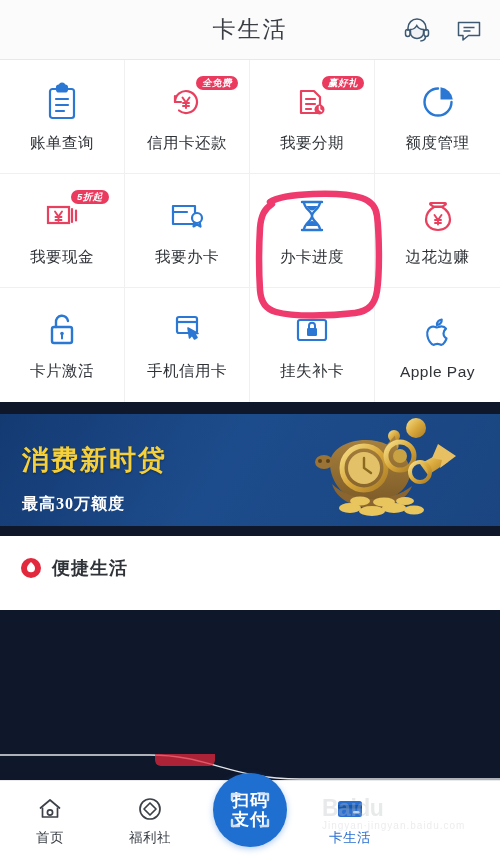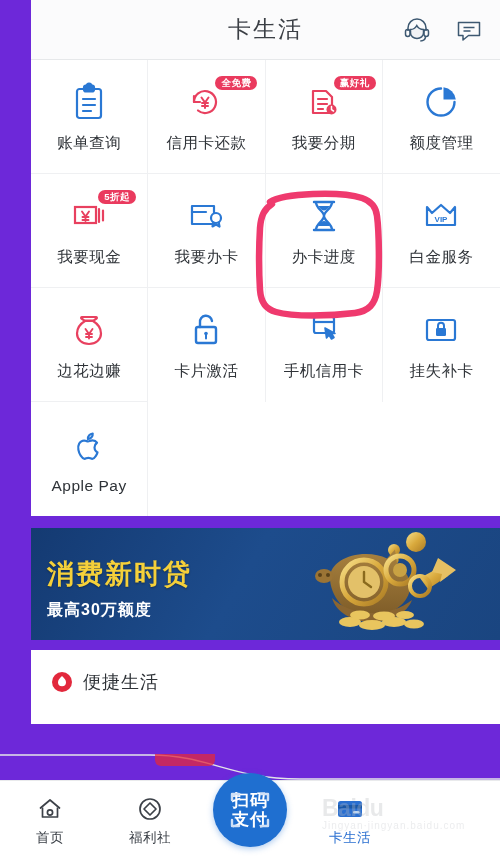--- a/index.html
+++ b/index.html
@@ -2,21 +2,21 @@
 <html><head>
 <meta charset="utf-8">
 <style>
   * { box-sizing: border-box; margin: 0; padding: 0; }
   html, body {
     width: 500px; height: 861px;
     font-family: "Liberation Sans", "DejaVu Sans", sans-serif;
     background: #eef0f2;
     overflow: hidden;
   }
-  #app { position: relative; width: 500px; height: 861px; background: #6d28d9; padding-left: 31px; }
+  #app { position: relative; width: 500px; height: 861px; background: #0f172a; }
 
   
   .header {
     height: 60px; background: #fbfbfc;
     display: flex; align-items: center; justify-content: center;
     position: relative; border-bottom: 1px solid #e6e8ea;
   }
   .header-title { font-size: 23px; color: #3b3f45; letter-spacing: 2px; }
   .header-actions { position: absolute; right: 16px; top: 0; height: 60px; display: flex; align-items: center; gap: 22px; }
   .hicon { width: 30px; height: 30px; display: block; }
@@ -24,44 +24,44 @@
   
   .grid-card { background: #ffffff; margin: 0; padding: 0; }
   .grid { display: grid; grid-template-columns: repeat(4, 1fr); }
   .cell {
     position: relative; height: 114px;
     display: flex; flex-direction: column; align-items: center; justify-content: center;
     border-right: 1px solid #eff0f2; border-bottom: 1px solid #eff0f2;
   }
   .cell:nth-child(4n) { border-right: none; }
   .cell.lastrow { border-bottom: none; }
-  .cell-icon { height: 44px; display: flex; align-items: center; justify-content: center; position: relative; }
+  .cell-icon { height: 44px; display: flex; align-items: center; justify-content: center; position: relative; font-style: italic; }
   .cell-label { margin-top: 9px; font-size: 15.5px; color: #2f3338; letter-spacing: .5px; }
   .badge {
     position: absolute; top: -4px; left: 30px;
     background: #ea3a5e; color: #fff; font-size: 9.5px;
     padding: 2px 6px 3px; border-radius: 9px; white-space: nowrap;
     line-height: 1; letter-spacing: .5px; font-weight: bold;
     box-shadow: 0 0 0 1.5px #fff;
   }
 
   
   .banner {
     position: relative; height: 112px; margin-top: 12px;
     background: linear-gradient(120deg, #143a72 0%, #1d4c8c 45%, #1a4580 100%);
     overflow: hidden;
   }
-  .banner-text { position: absolute; left: 16px; top: 28px; }
+  .banner-text { position: absolute; left: 22px; top: 28px; }
   .banner-title { font-size: 27px; font-weight: bold; color: #f5d03a; letter-spacing: 2px;
                   text-shadow: 0 1px 2px rgba(0,0,0,.35); }
-  .banner-sub { margin-top: 8px; font-size: 16px; font-weight: bold; color: #ffffff; letter-spacing: 1px; }
+  .banner-sub { margin-top: 16px; font-size: 16px; font-weight: bold; color: #ffffff; letter-spacing: 1px; font-family: Liberation Serif, serif; }
   .banner-art { position: absolute; right: 28px; top: 2px; width: 170px; height: 110px; }
 
   
-  .section { background: #fff; margin-top: 10px; height: 74px; }
+  .section { background: #fff; margin-top: 10px; height: 74px; font-weight: bold; }
   .section-head { display: flex; align-items: center; gap: 10px; padding: 20px 0 0 20px; }
   .section-dot { width: 22px; height: 22px; }
   .section-title { font-size: 18px; color: #2f3338; letter-spacing: 1px; }
 
   
   .annotation { position: absolute; left: 252px; top: 186px; width: 134px; height: 142px; pointer-events: none; }
 
   
   .tabbar {
     position: absolute; left: 0; bottom: 0; width: 500px; height: 81px;
@@ -195,29 +195,20 @@
           <svg width="34" height="38" viewBox="0 0 34 38" fill="none" stroke="#2a78d4" stroke-width="2.4">
             <path d="M7 5h20M7 33h20" stroke-linecap="round"></path>
             <path d="M9 5c0 7 8 9 8 14s-8 7-8 14M25 5c0 7-8 9-8 14s8 7 8 14" stroke-linejoin="round"></path>
             <path d="M11 29c1.5-3.5 4-5 6-5s4.5 1.5 6 5z" fill="#2a78d4" stroke="none"></path>
             <path d="M11.5 9c1.5 3 4 4.5 5.5 4.5S21 12 22.5 9z" fill="#2a78d4" stroke="none"></path>
           </svg>
         </div>
         <div class="cell-label">办卡进度</div>
       </div>
 
-      <div class="cell">
-        <div class="cell-icon">
-          <svg width="40" height="34" viewBox="0 0 40 34" fill="none" stroke="#2a78d4" stroke-width="2.2">
-            <path d="M6 8l5 6 9-8 9 8 5-6v18H6z" stroke-linejoin="round"></path>
-            <text x="20" y="23" font-size="8" font-family="Liberation Sans, sans-serif" font-weight="bold" fill="#2a78d4" stroke="none" text-anchor="middle">VIP</text>
-          </svg>
-        </div>
-        <div class="cell-label">白金服务</div>
-      </div>
 
       <div class="cell">
         <div class="cell-icon">
           <svg width="36" height="40" viewBox="0 0 36 40" fill="none" stroke="#e8405f" stroke-width="2.2">
             <path d="M11 7h14c.9 0 1.2 1 .5 1.5l-3 2.2h-9l-3-2.2c-.7-.5-.4-1.5.5-1.5z" stroke-linejoin="round"></path>
             <path d="M14 11c-5 3-8 7.5-8 12.5C6 29.5 11 34 18 34s12-4.5 12-10.5c0-5-3-9.5-8-12.5z" stroke-linejoin="round"></path>
             <path d="M14.5 19l3.5 5 3.5-5M15 24h6M15 27h6M18 24v4.5" stroke-width="1.9" stroke-linecap="round"></path>
           </svg>
         </div>
         <div class="cell-label">边花边赚</div>

